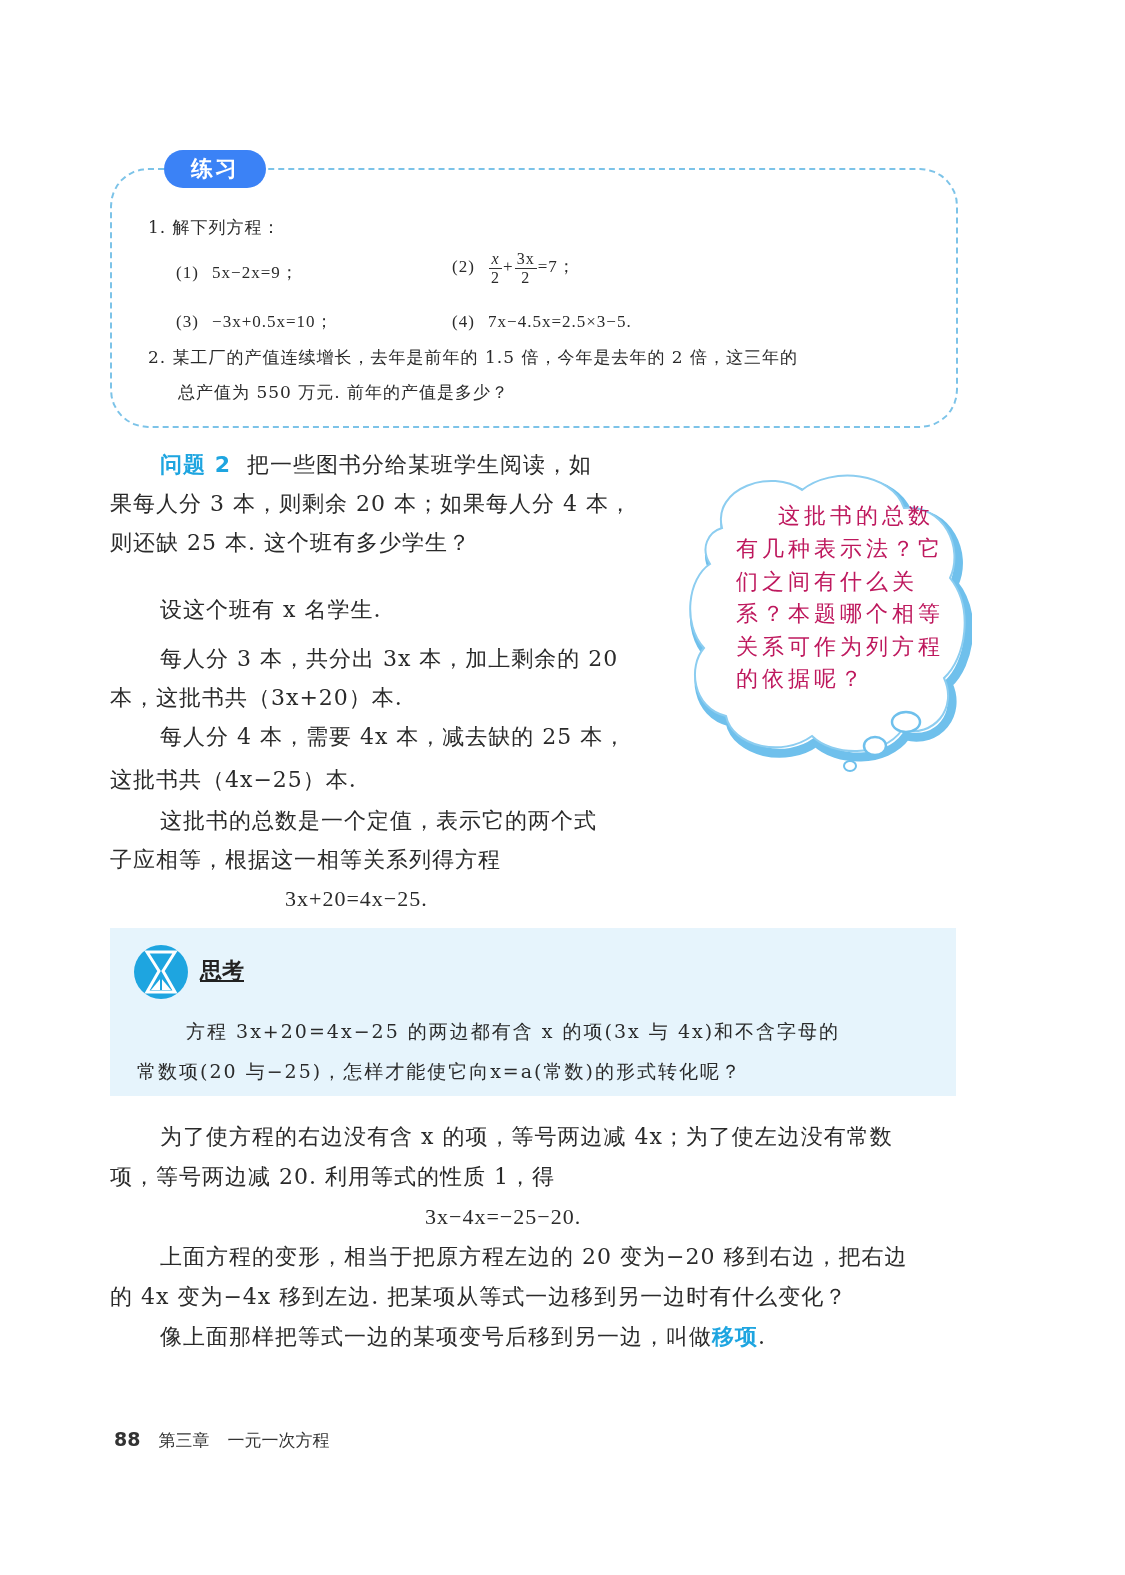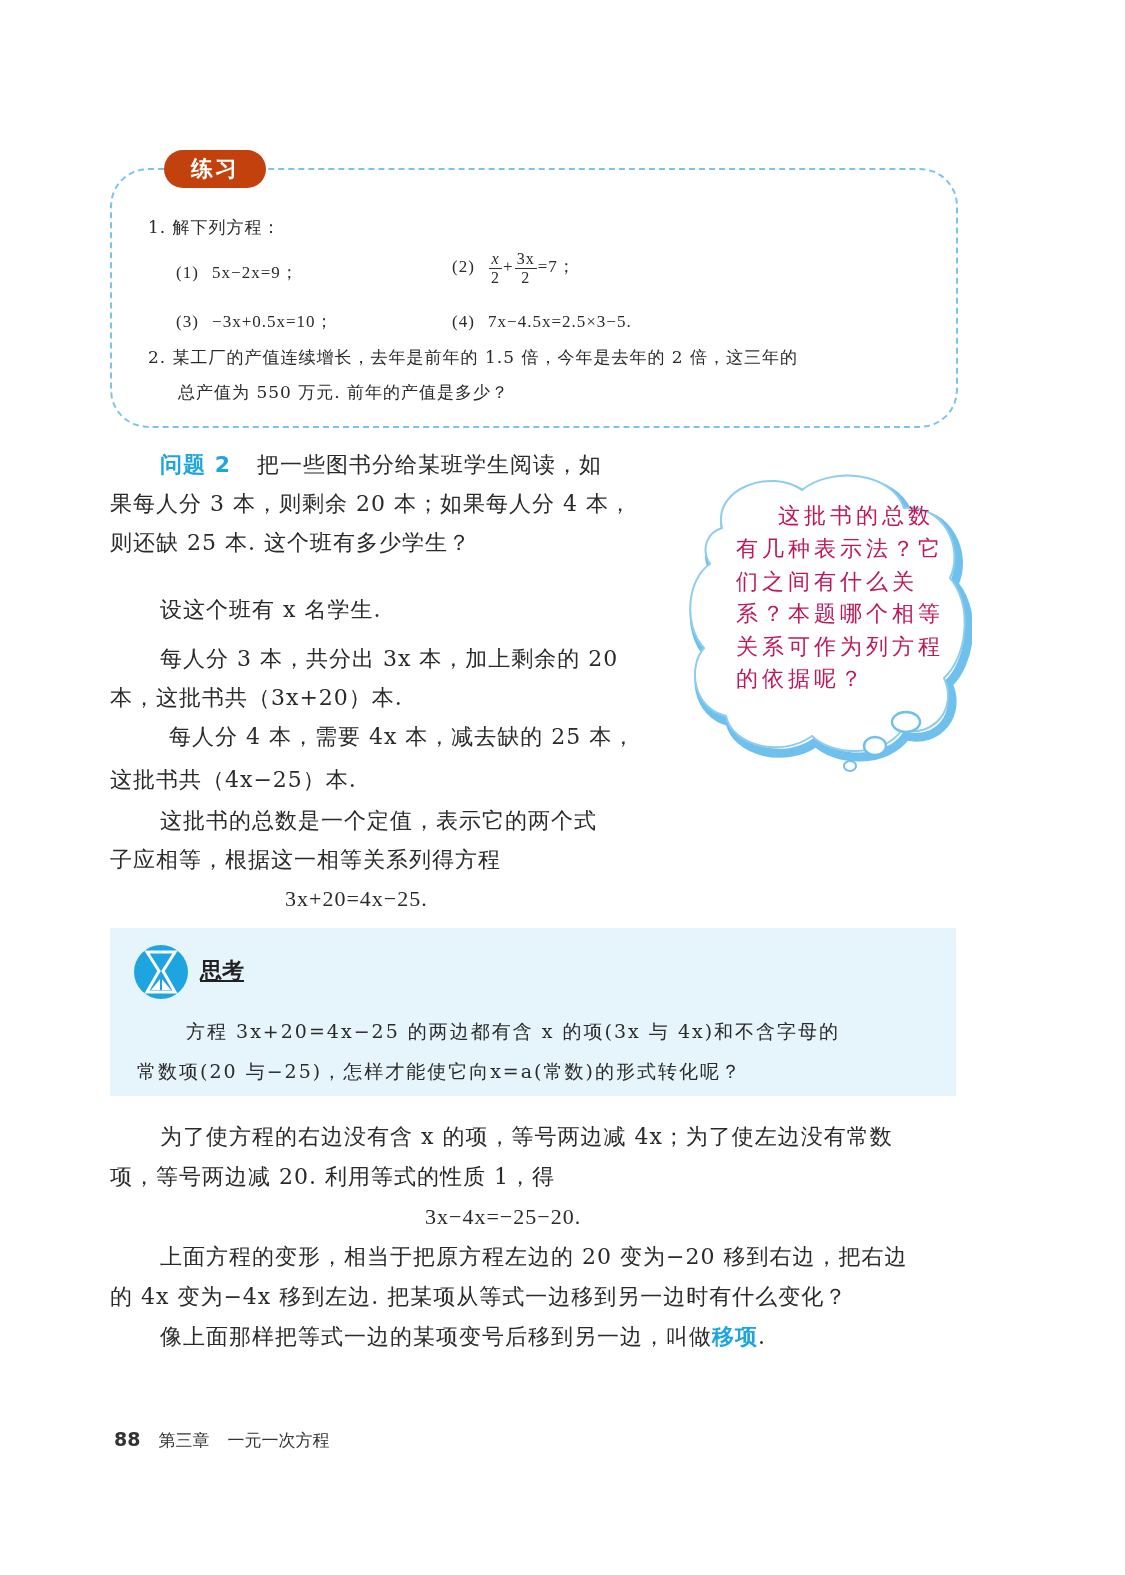--- a/index.html
+++ b/index.html
@@ -10,21 +10,21 @@
   .abs { position:absolute; }
   .math { font-family:"Liberation Serif","DejaVu Serif",serif; }
   .var { font-style:italic; }
 
   
   #exercise-box {
     left:110px; top:168px; width:848px; height:260px;
     border:2px dashed #7cc3e8; border-radius:38px; box-sizing:border-box;
   }
   #exercise-tag {
-    left:164px; top:150px; width:102px; height:38px; background:#c2410c;
+    left:164px; top:150px; width:102px; height:38px; background:#3b82f6;
     border-radius:19px; color:#fff; font-family:"DejaVu Sans",sans-serif; font-weight:bold;
     font-size:22px; line-height:38px; text-align:center; letter-spacing:2px;
   }
   .ex { font-size:17px; line-height:26px; letter-spacing:1px; white-space:nowrap; }
   .frac { display:inline-block; vertical-align:middle; text-align:center; font-size:16px; line-height:18px; margin:0 1px; }
   .frac .num { display:block; border-bottom:1px solid #333; padding:0 2px; }
   .frac .den { display:block; padding:0 2px; }
 
   
   .p { font-size:22px; line-height:38px; letter-spacing:1px; white-space:nowrap; }
@@ -79,29 +79,29 @@
 <div class="abs ex math" style="left:452px; top:309px;">
   <span>(4)</span>
   <span style="margin-left:8px;">7x−4.5x=2.5×3−5.</span>
 </div>
 
 <div class="abs ex" style="left:148px; top:344px;">2. 某工厂的产值连续增长，去年是前年的 1.5 倍，今年是去年的 2 倍，这三年的</div>
 <div class="abs ex" style="left:178px; top:379px;">总产值为 550 万元. 前年的产值是多少？</div>
 
 <div class="abs p" style="left:160px; top:446px;">
   <span class="q-label">问题 2</span>
-  <span style="margin-left:18px;">把一些图书分给某班学生阅读，如</span>
+  <span style="margin-left:8px;">把一些图书分给某班学生阅读，如</span>
 </div>
 <div class="abs p" style="left:110px; top:485px;">果每人分 3 本，则剩余 20 本；如果每人分 4 本，</div>
 <div class="abs p" style="left:110px; top:524px;">则还缺 25 本. 这个班有多少学生？</div>
 
 <div class="abs p" style="left:160px; top:591px;">设这个班有 x 名学生.</div>
 <div class="abs p" style="left:160px; top:640px;">每人分 3 本，共分出 3x 本，加上剩余的 20</div>
 <div class="abs p" style="left:110px; top:679px;">本，这批书共（3x+20）本.</div>
-<div class="abs p" style="left:160px; top:718px;margin-left:9px;">每人分 4 本，需要 4x 本，减去缺的 25 本，</div>
+<div class="abs p" style="left:160px; top:718px;">每人分 4 本，需要 4x 本，减去缺的 25 本，</div>
 <div class="abs p" style="left:110px; top:761px;">这批书共（4x−25）本.</div>
 <div class="abs p" style="left:160px; top:802px;">这批书的总数是一个定值，表示它的两个式</div>
 <div class="abs p" style="left:110px; top:841px;">子应相等，根据这一相等关系列得方程</div>
 <div class="abs p math" style="left:285px; top:880px;">3x+20=4x−25.</div>
 
 <svg id="cloud-svg" class="abs" width="290" height="320" viewBox="0 0 290 320">
   <path d="M40 60 C30 20, 90 0, 120 22 C150 -2, 210 4, 222 40 C262 36, 282 80, 268 110 C292 140, 284 190, 262 210 C276 240, 252 270, 220 262 C200 290, 150 288, 130 268 C100 290, 50 278, 44 248 C10 240, 6 198, 22 180 C0 156, 6 110, 28 96 C18 80, 26 64, 40 60 Z" fill="#ffffff" stroke="#6fc0ec" stroke-width="9" transform="translate(4,6)"></path>
   <path d="M40 60 C30 20, 90 0, 120 22 C150 -2, 210 4, 222 40 C262 36, 282 80, 268 110 C292 140, 284 190, 262 210 C276 240, 252 270, 220 262 C200 290, 150 288, 130 268 C100 290, 50 278, 44 248 C10 240, 6 198, 22 180 C0 156, 6 110, 28 96 C18 80, 26 64, 40 60 Z" fill="#ffffff" stroke="#8ccdf0" stroke-width="2"></path>
   <ellipse cx="224" cy="254" rx="14" ry="10" fill="#fff" stroke="#6fc0ec" stroke-width="2.5"></ellipse>
   <ellipse cx="193" cy="278" rx="11" ry="9" fill="#fff" stroke="#6fc0ec" stroke-width="2.5"></ellipse>

